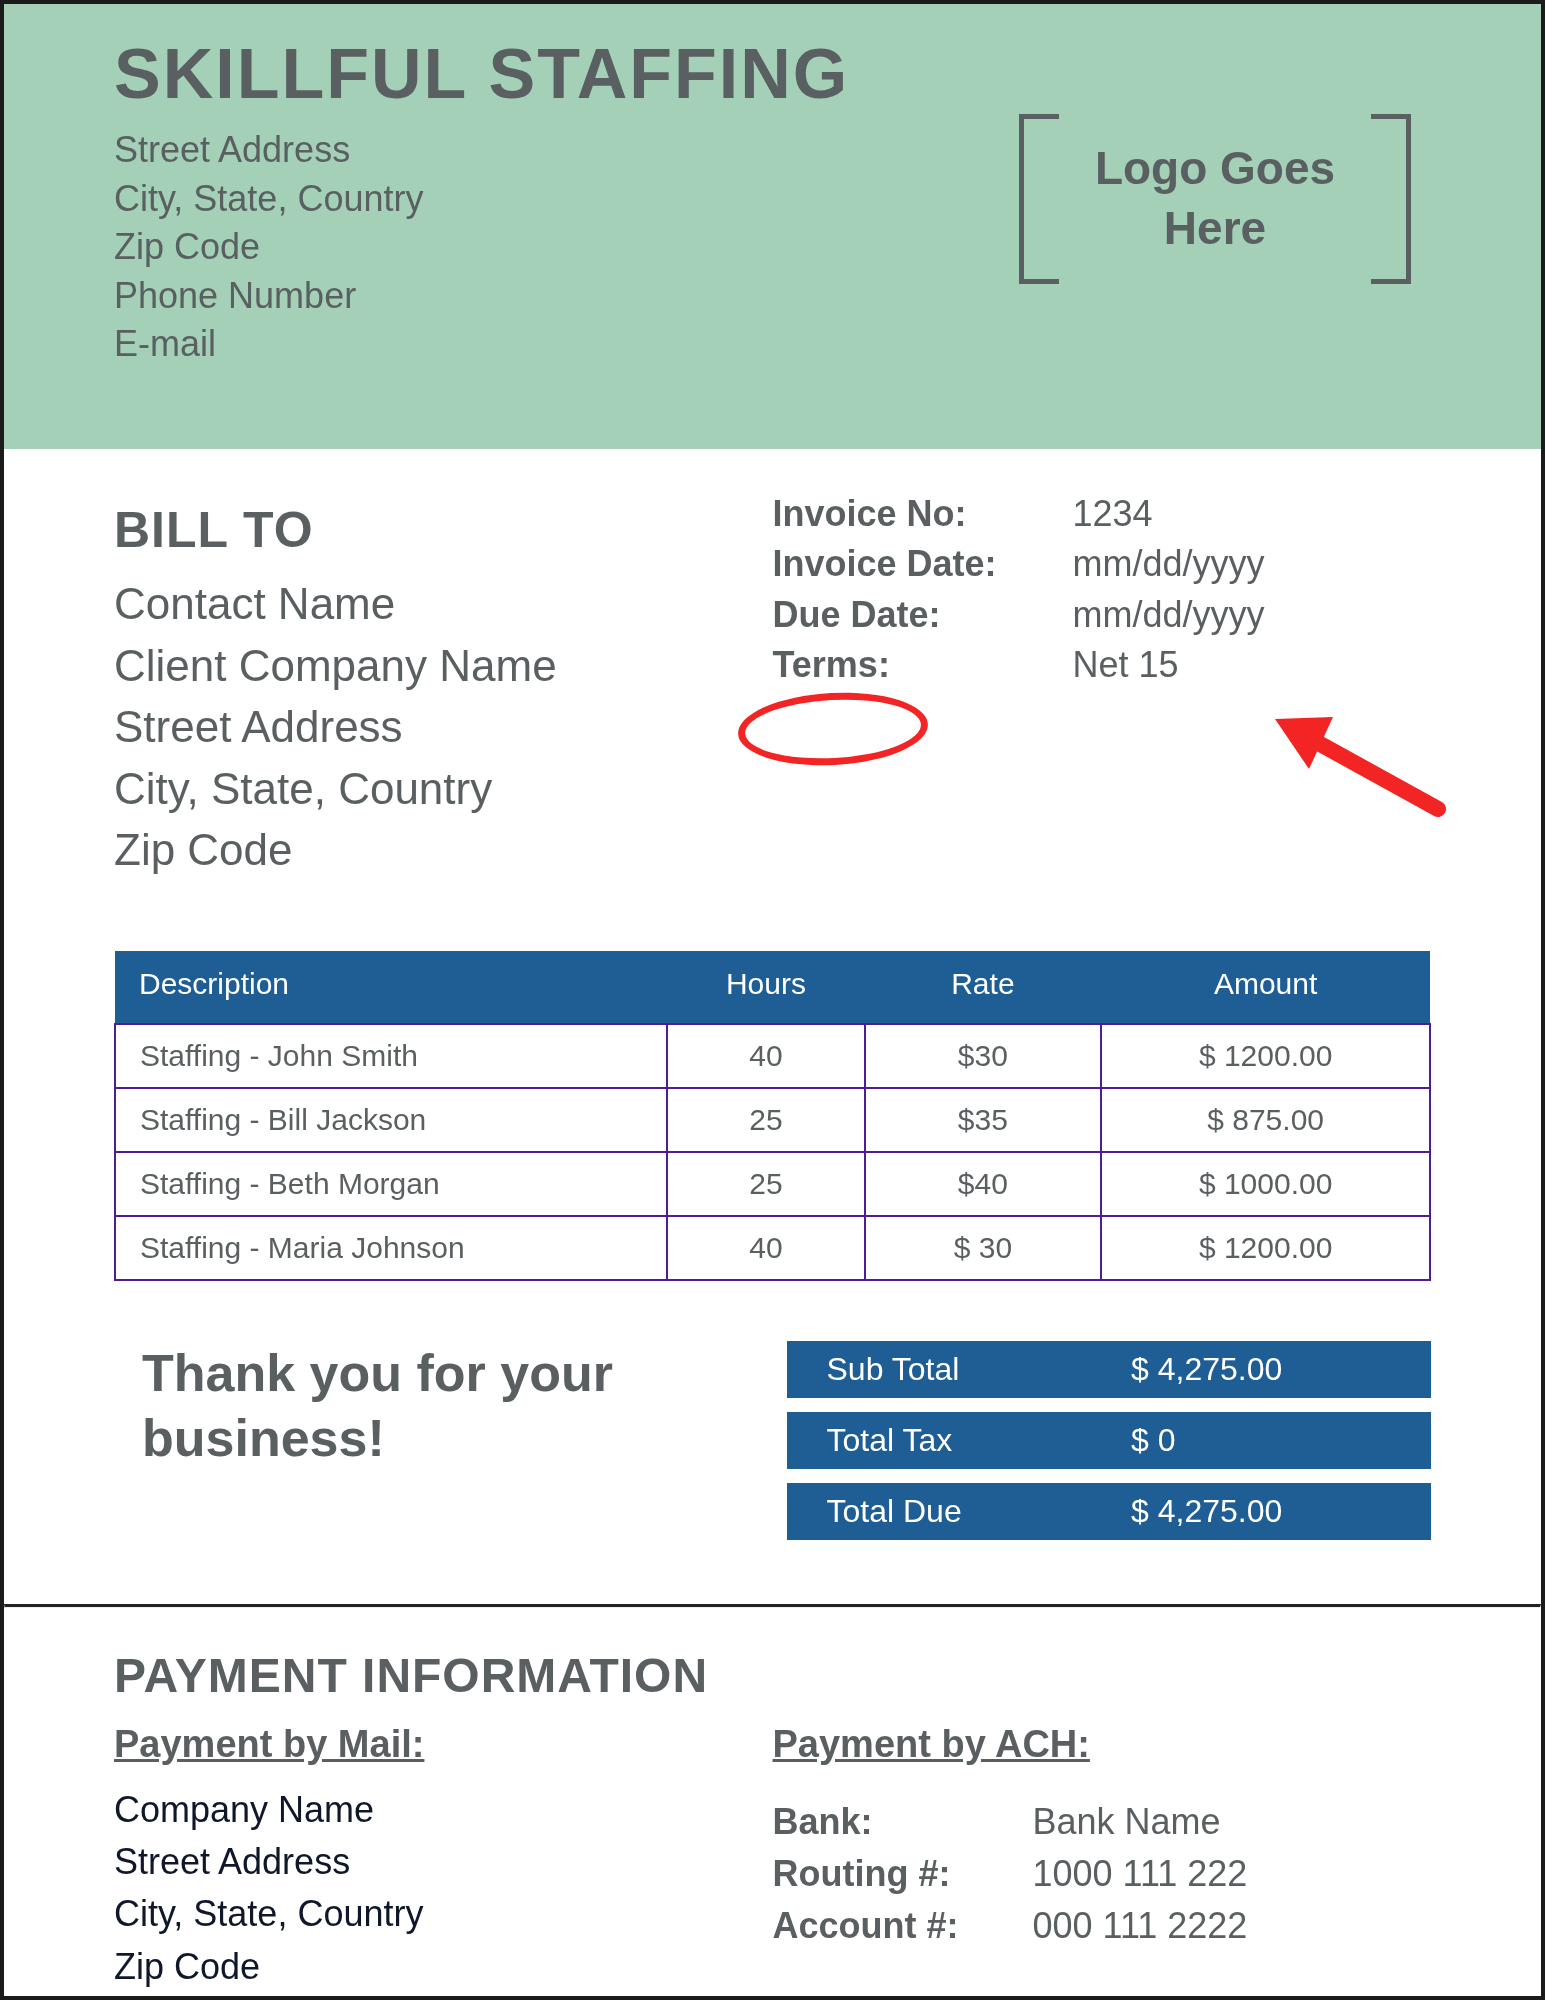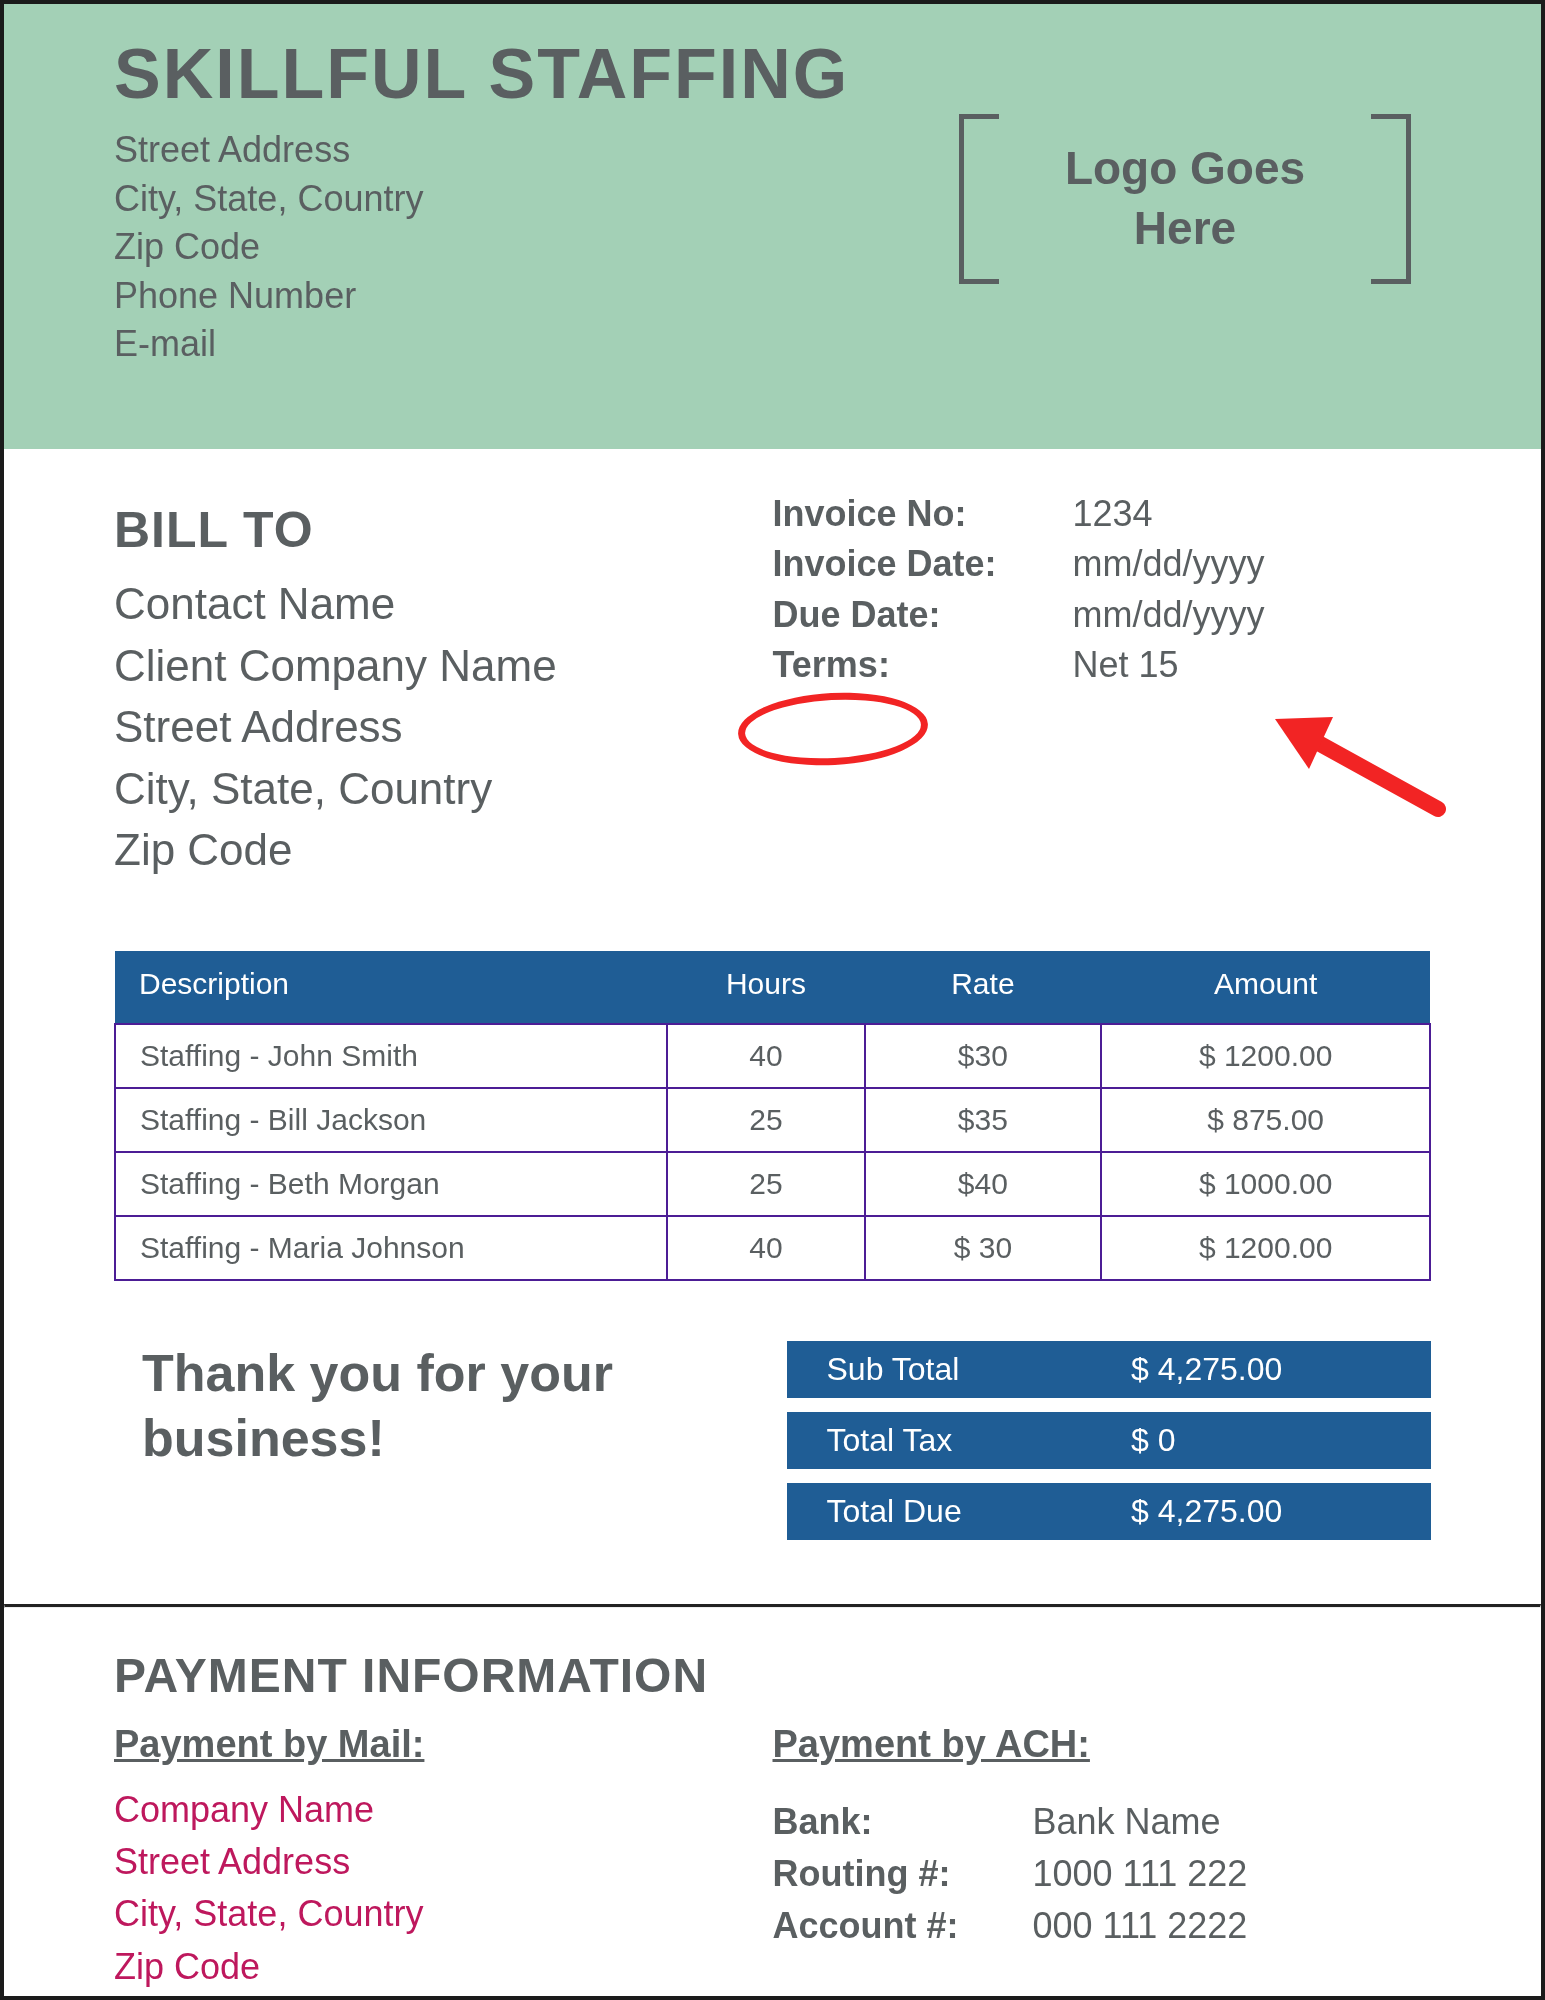--- a/index.html
+++ b/index.html
@@ -35,21 +35,21 @@
   .addr-line {
     font-size: 36px;
     font-weight: 500;
     color: #5a5f61;
     line-height: 1.35;
   }
   .logo-box {
     position: absolute;
     top: 110px;
     right: 130px;
-    width: 452px;
+    width: 392px;
     height: 170px;
     display: flex;
     align-items: center;
     justify-content: center;
   }
   .logo-bracket {
     position: absolute;
     top: 0;
     bottom: 0;
     width: 40px;
@@ -192,21 +192,21 @@
   .pay-sub {
     font-size: 38px;
     font-weight: 700;
     color: #5a5f61;
     text-decoration: underline;
     margin: 0 0 18px 0;
   }
   .pay-line {
     font-size: 36px;
     font-weight: 500;
-    color: #be185d;
+    color: #0f172a;
     line-height: 1.45;
   }
   .ach-row { display: flex; font-size: 36px; line-height: 1.45; }
   .ach-label { flex: 0 0 260px; font-weight: 800; color: #5a5f61; }
   .ach-val   { font-weight: 500; color: #5a5f61; }
 </style>
 </head>
 <body>
 
 <div class="page">

